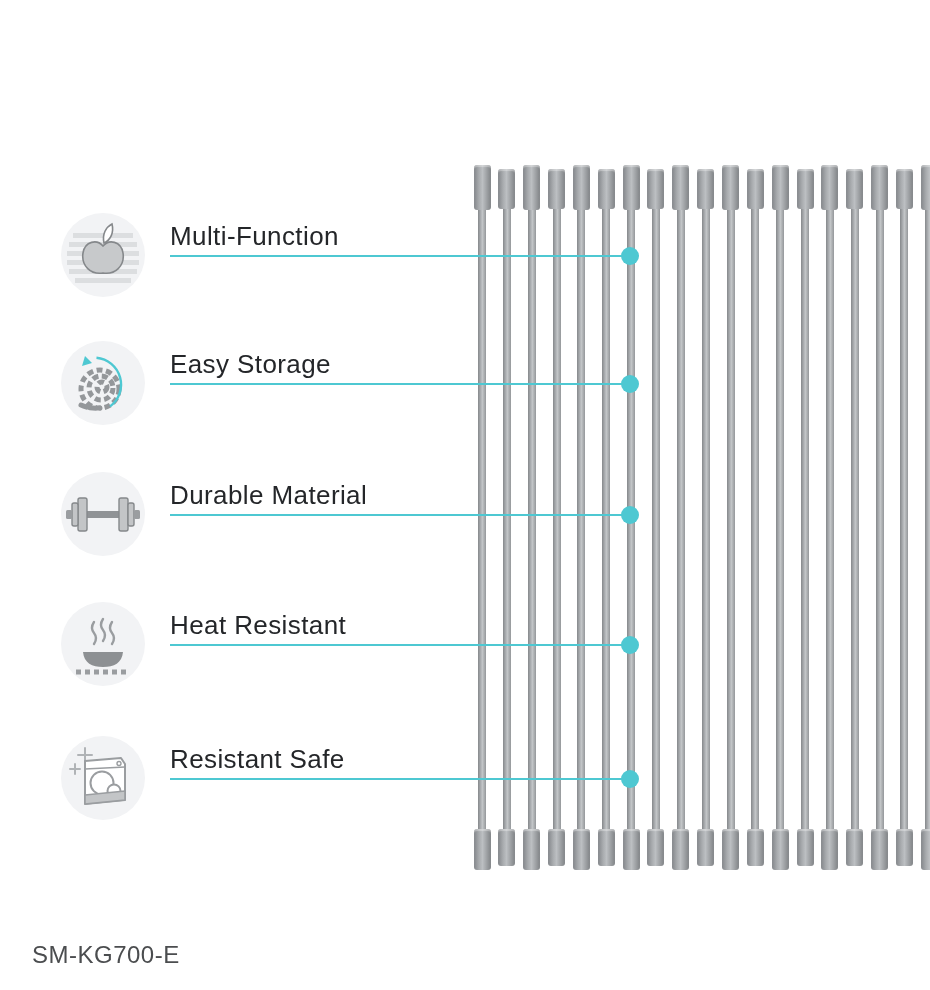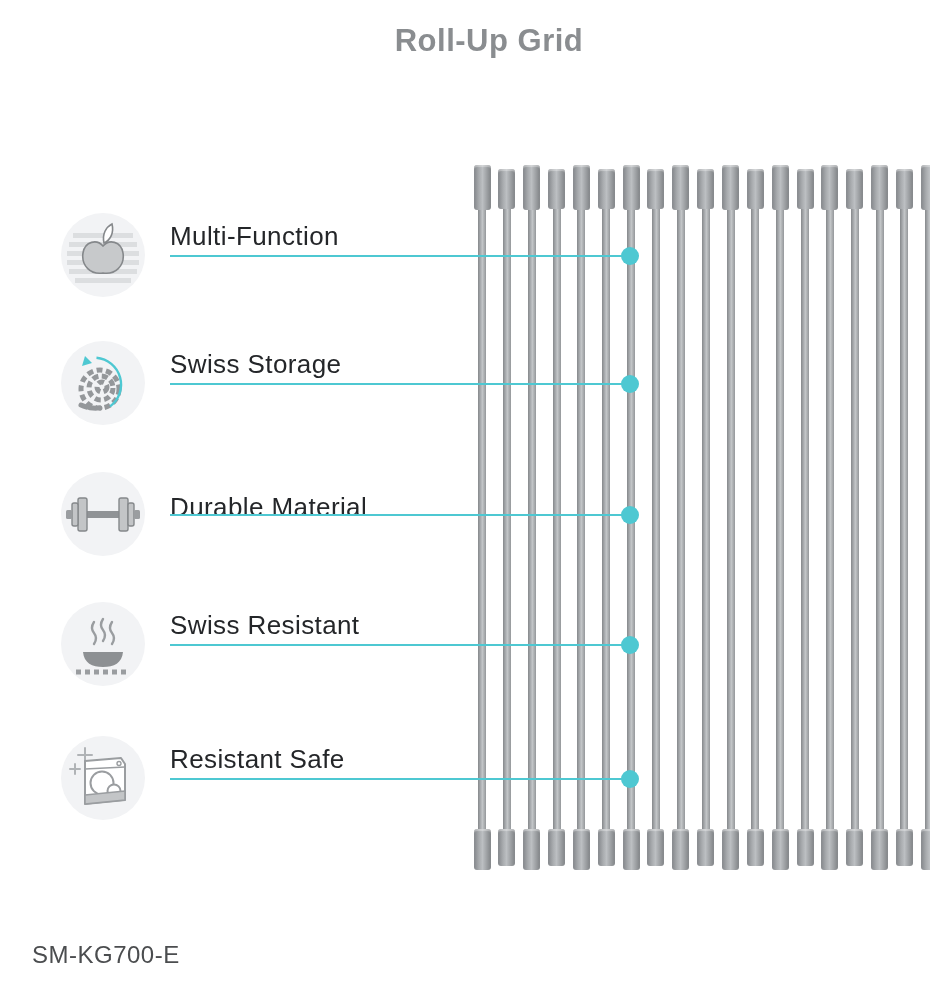--- a/index.html
+++ b/index.html
@@ -100,21 +100,20 @@
     font-family: "Liberation Sans", sans-serif;
     letter-spacing: 0.5px;
   }
 
   svg { display: block; }
 </style>
 </head>
 <body>
 
 <div class="header">
-  <div class="product-title">Roll-Up Grid</div>
 </div>
 
 <div class="grid-product" id="grid-product">
     <div class="rod-col" style="left: 3.5px;">
       <div class="cap cap-top"></div>
       <div class="rod"></div>
       <div class="cap cap-bottom"></div>
     </div>
     <div class="rod-col alt" style="left: 28.35px;">
       <div class="cap cap-top"></div>
@@ -231,51 +230,51 @@
     <g fill="none" stroke="#94979a" stroke-width="5" stroke-dasharray="6 3.5">
       <circle cx="41" cy="46" r="5"></circle>
       <circle cx="40" cy="47" r="12"></circle>
       <circle cx="39" cy="48" r="19"></circle>
       <path d="M20 64 Q28 68 39 67" stroke-linecap="round"></path>
     </g>
     <path d="M56 62 A 27 27 0 0 0 28 20" fill="none" stroke="var(--accent)" stroke-width="2.4" transform="rotate(18 42 42)"></path>
     <path d="M24 15 L21 25 L31 22 Z" fill="var(--accent)"></path>
   </svg>
 </div>
-<div class="feature-label" style="top:349px">Swiss Storage</div>
+<div class="feature-label" style="top:349px">Easy Storage</div>
 <div class="feature-line" style="top:383px"></div>
 <div class="feature-dot" style="top:375px"></div>
 
 <div class="feature-circle" style="top:472px">
   <svg width="84" height="84" viewBox="0 0 84 84">
     <rect x="24" y="39" width="36" height="7" fill="#909396"></rect>
     <rect x="17" y="26" width="9" height="33" rx="2" fill="#c3c5c7" stroke="#85888b" stroke-width="1.4"></rect>
     <rect x="11" y="31" width="6" height="23" rx="2" fill="#c3c5c7" stroke="#85888b" stroke-width="1.4"></rect>
     <rect x="5" y="38" width="6" height="9" rx="1.5" fill="#9a9da0"></rect>
     <rect x="58" y="26" width="9" height="33" rx="2" fill="#c3c5c7" stroke="#85888b" stroke-width="1.4"></rect>
     <rect x="67" y="31" width="6" height="23" rx="2" fill="#c3c5c7" stroke="#85888b" stroke-width="1.4"></rect>
     <rect x="73" y="38" width="6" height="9" rx="1.5" fill="#9a9da0"></rect>
   </svg>
 </div>
-<div class="feature-label" style="top:492px">Durable Material</div>
+<div class="feature-label" style="top:480px">Durable Material</div>
 <div class="feature-line" style="top:514px"></div>
 <div class="feature-dot" style="top:506px"></div>
 
 <div class="feature-circle" style="top:602px">
   <svg width="84" height="84" viewBox="0 0 84 84">
     <g fill="none" stroke="#9a9da0" stroke-width="2.4" stroke-linecap="round">
       <path d="M33 20 q-4 6 0 11 q4 5 0 11"></path>
       <path d="M42 17 q-4 6 0 11 q4 5 0 11"></path>
       <path d="M51 20 q-4 6 0 11 q4 5 0 11"></path>
     </g>
     <path d="M22 50 L62 50 C61 61 53 65 42 65 C31 65 23 61 22 50 Z" fill="#8d9093"></path>
     <line x1="15" y1="70" x2="69" y2="70" stroke="#9a9da0" stroke-width="5" stroke-dasharray="5 4"></line>
   </svg>
 </div>
-<div class="feature-label" style="top:610px">Swiss Resistant</div>
+<div class="feature-label" style="top:610px">Heat Resistant</div>
 <div class="feature-line" style="top:644px"></div>
 <div class="feature-dot" style="top:636px"></div>
 
 <div class="feature-circle" style="top:736px">
   <svg width="84" height="84" viewBox="0 0 84 84">
     <g stroke="#b0b3b6" stroke-width="2" stroke-linecap="round">
       <line x1="24" y1="12" x2="24" y2="26"></line>
         <line x1="17" y1="19" x2="31" y2="19"></line>
       <line x1="14" y1="28" x2="14" y2="38"></line>
         <line x1="9" y1="33" x2="19" y2="33"></line>

